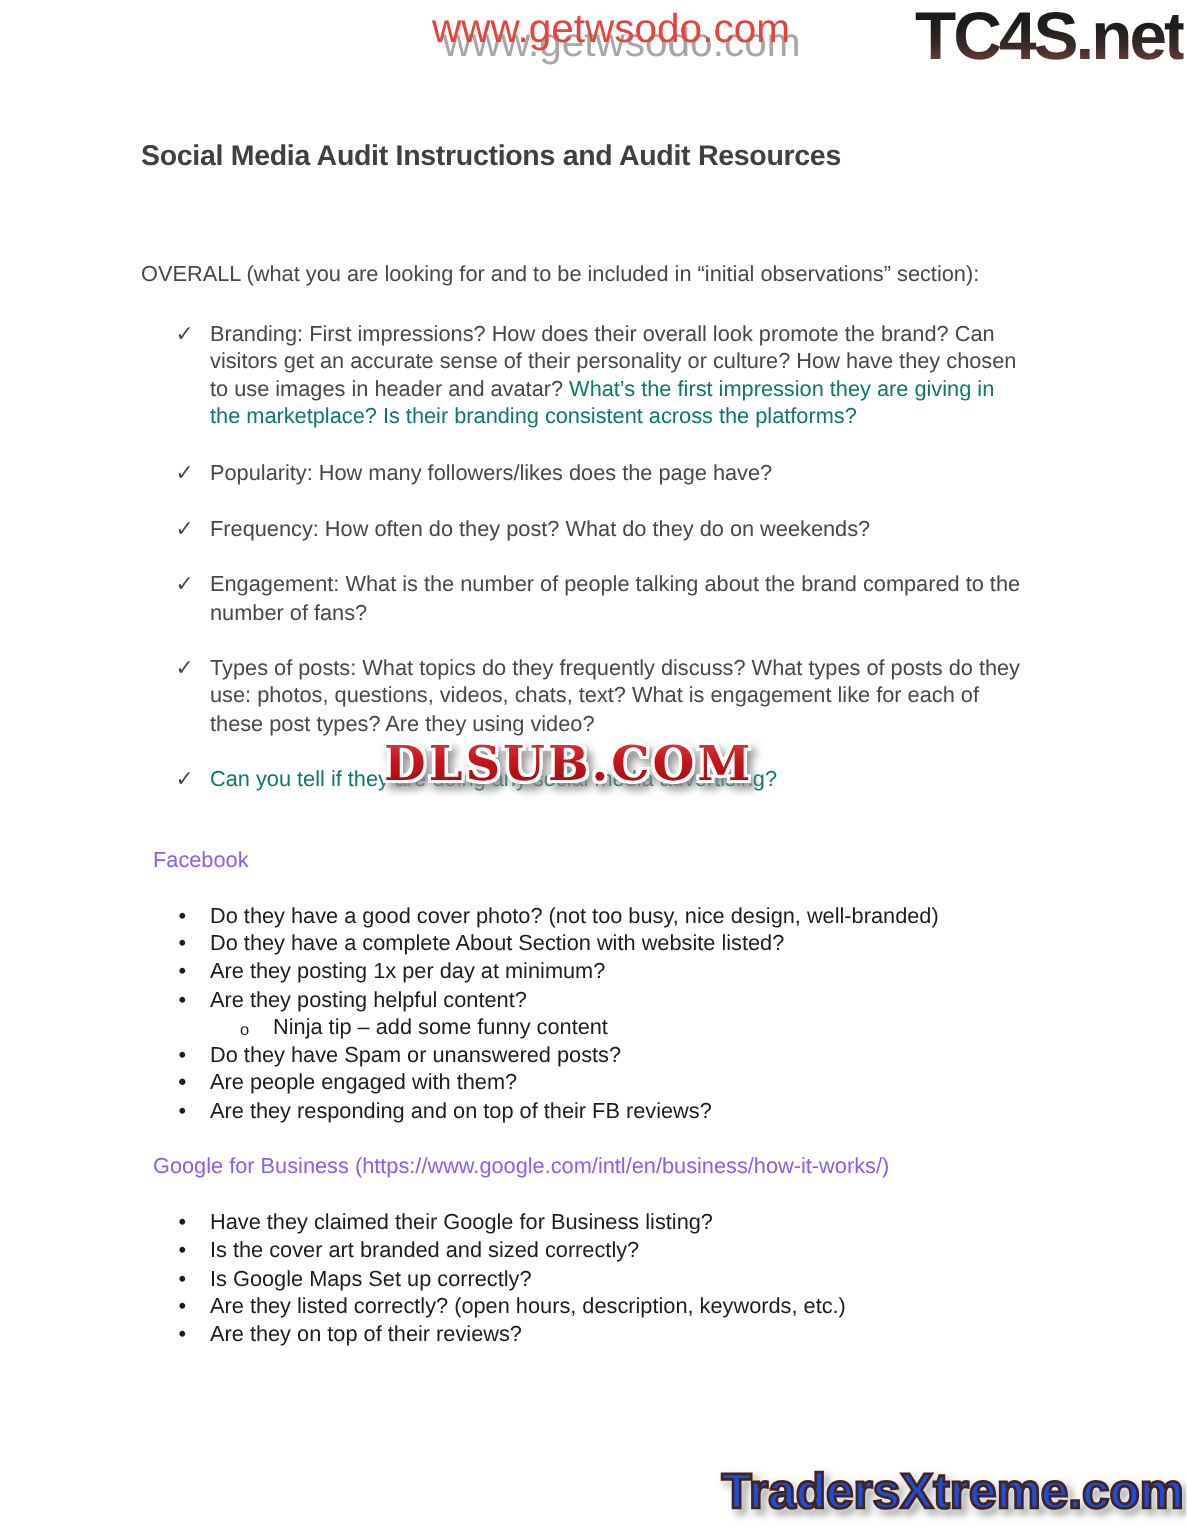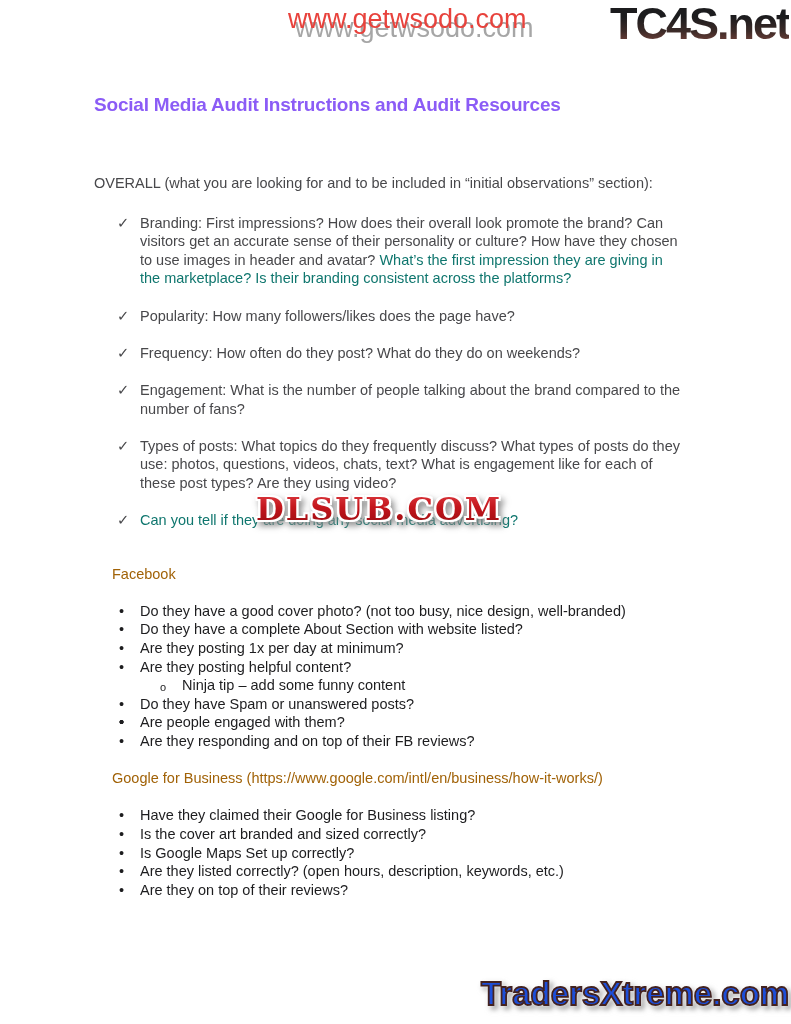--- a/index.html
+++ b/index.html
@@ -26,31 +26,31 @@
   @supports ((-webkit-background-clip:text) or (background-clip:text)){
     .tc4s{
       background:linear-gradient(180deg,#1c1c1e 35%,#3c2b28 65%,#8a4a41 100%);
       -webkit-background-clip:text;background-clip:text;
       color:transparent;
     }
   }
 
   
   .doc{position:absolute;left:94px;top:94px;width:606px;font-size:14.5px;line-height:18.6px;}
-  .title{margin:0;font-size:19px;line-height:22px;font-weight:700;color:#8b5cf6;letter-spacing:-.2px;}
+  .title{margin:0;font-size:19px;line-height:22px;font-weight:700;color:#404040;letter-spacing:-.2px;}
 
   .gray{color:#48484b;}
   .overall-head{margin:58px 0 0;}
   .check-list{list-style:none;margin:21px 0 0;padding:0;color:#48484b;}
   .check-list li{position:relative;margin:0 0 18.6px 46px;width:545px;}
   .check-list li:last-child{margin-bottom:0;}
   .marker{position:absolute;left:-23px;top:0;}
   .emph{color:#0f766e;}
 
-  .section-head{margin:35px 18px 0;color:#a16207;}
+  .section-head{margin:35px 8px 0;color:#8b5cf6;}
   .section-head.google{margin-top:18.6px;}
   .bullet-list{list-style:none;margin:18.6px 0 0;padding:0;color:#1d1d1f;}
   .bullet-list li{position:relative;margin-left:46px;width:545px;}
   .bullet-list li .marker{left:-21px;}
   .bullet-list li.sub{margin-left:88px;width:503px;}
   .bullet-list li.sub .marker{left:-22px;top:2px;font-size:11px;}
 
   
   .wm-dlsub{
     position:absolute;top:487px;left:256px;

